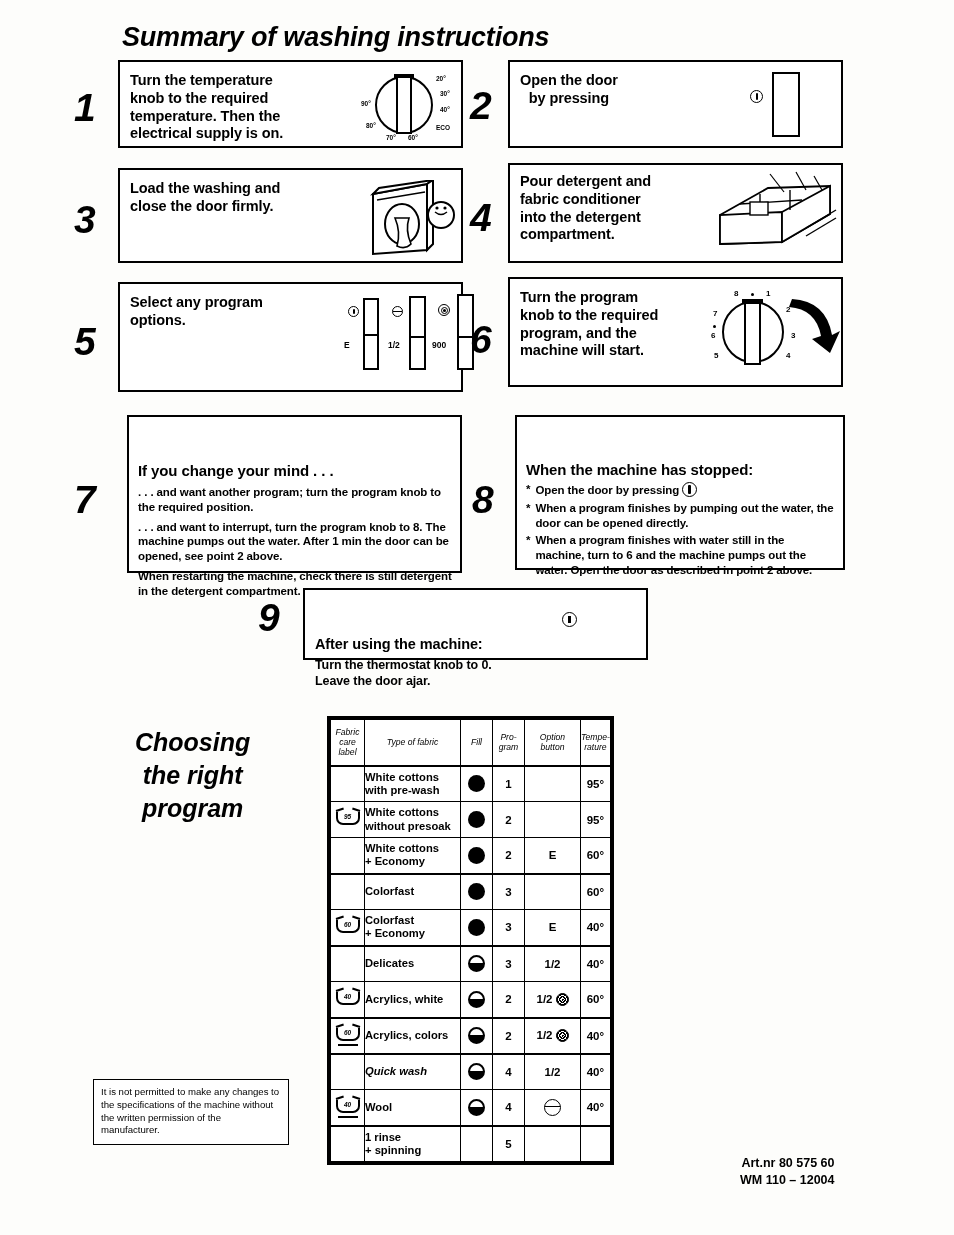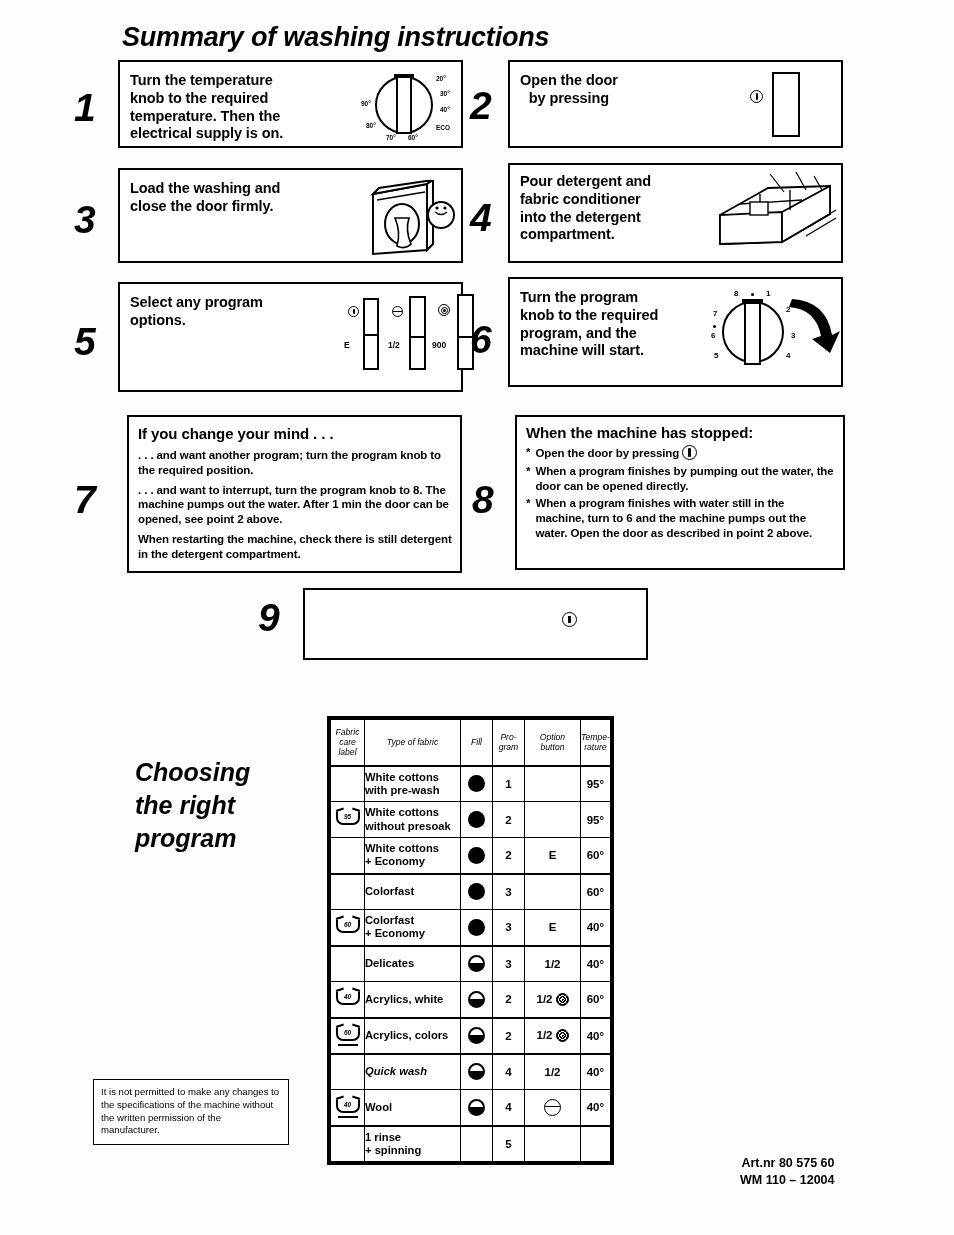--- a/index.html
+++ b/index.html
@@ -39,20 +39,21 @@
   .step-text {
     position: absolute;
     font-size: 14.5px;
     font-weight: bold;
     line-height: 1.23;
     letter-spacing: -0.1px;
   }
   .step-text.small {
     font-size: 11.5px;
     line-height: 1.28;
+    margin-top: 37px;
   }
   .hd { font-size: 15px; font-weight: bold; }
   .para { margin-top: 5px; }
 
   
   .fig { position: absolute; }
 
   
   .knob-circle {
     position: absolute;
@@ -152,25 +153,26 @@
     position: absolute;
     left: 50%; top: 22%;
     width: 2.4px; height: 56%;
     margin-left: -1.2px;
     background: #000;
   }
 
   
   #choosing-heading {
     position: absolute;
-    left: 135px; top: 756px;
+    left: 135px; top: 726px;
     font-size: 25px;
     font-weight: bold;
     font-style: italic;
     line-height: 1.32;
+    text-align: center;
   }
 
   
   #program-table-wrap {
     position: absolute;
     left: 327px; top: 716px;
     border: 3px solid #000;
     background: #fff;
   }
   table.ptable {
@@ -494,20 +496,25 @@
       </div>
       <div class="bullet-row">
         <span class="bt">*</span>
         <span>When a program finishes with water still in the machine, turn to 6 and the machine pumps out the water. Open the door as described in point 2 above.</span>
       </div>
     </div>
   </div>
 
   <div class="step-num" style="left:258px; top:598px;">9</div>
   <div class="step-box" style="left:303px; top:588px; width:345px; height:72px;">
+    <div class="step-text small" style="left:10px; top:8px;">
+      <div class="hd" style="font-size:14.5px;">After using the machine:</div>
+      <div style="margin-top:3px; font-size:12.5px;">Turn the thermostat knob to 0.</div>
+      <div style="font-size:12.5px;">Leave the door ajar.</div>
+    </div>
     <div class="zeroicon" style="left:257px; top:22px; width:15px; height:15px;"></div>
   </div>
 
   <div id="choosing-heading" style="white-space:pre-line;">Choosing
 the right
 program</div>
 
   <div id="program-table-wrap">
     <table class="ptable">
       <thead>

